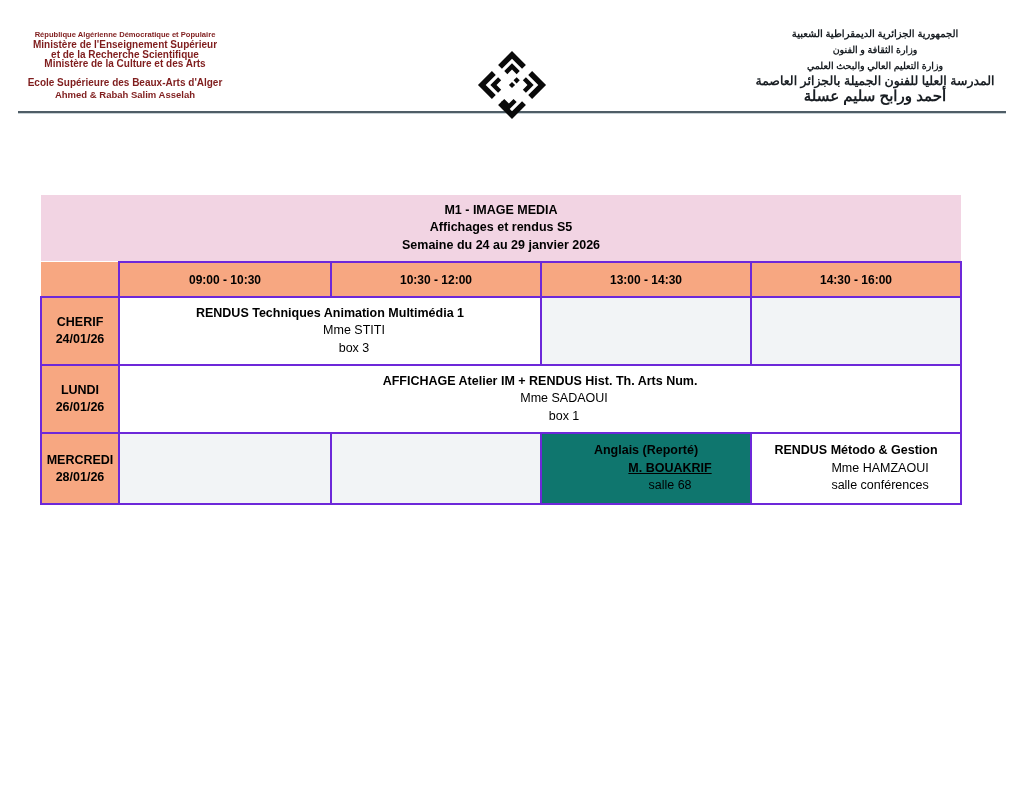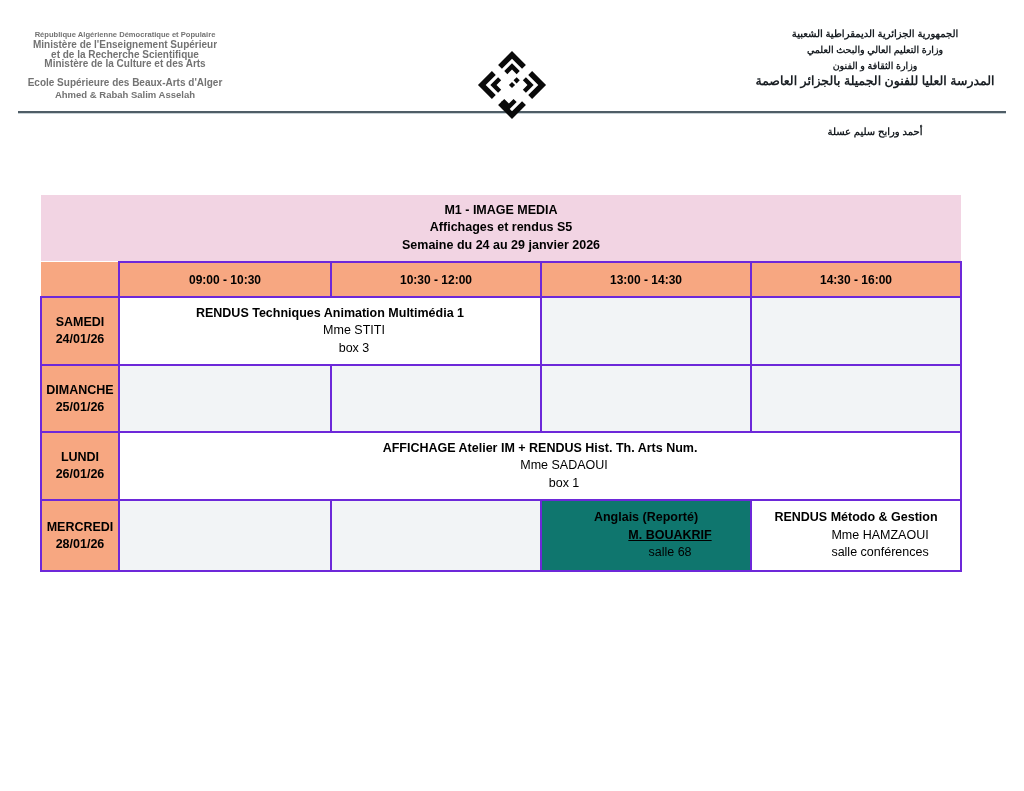--- a/index.html
+++ b/index.html
@@ -8,34 +8,34 @@
     width:1024px;height:791px;
     background:#ffffff;
     font-family:"Liberation Sans", sans-serif;
     color:#000;
     overflow:hidden;
     margin:0 auto;
   }
   
   .lh-fr{
     position:absolute;left:25px;top:30px;width:200px;
-    text-align:center;color:#737373;font-weight:bold;
+    text-align:center;color:#7f1d1d;font-weight:bold;
   }
   .lh-fr .s1{font-size:7.6px;line-height:10px;}
   .lh-fr .s2{font-size:10px;line-height:9.5px;}
   .lh-fr .school{font-size:10px;line-height:12px;margin-top:8px;}
   .lh-fr .school2{font-size:9.5px;line-height:12px;}
   .lh-ar{
     position:absolute;left:742px;top:26px;width:266px;
     text-align:center;color:#1a1f24;
   }
   .lh-ar .a1{font-size:10px;line-height:16px;font-weight:bold;}
   .lh-ar .a2{font-size:9.5px;line-height:16px;font-weight:bold;}
   .lh-ar .a4{font-size:12.5px;line-height:15px;font-weight:bold;}
-  .lh-ar .a5{font-size:10px;line-height:14px;font-weight:bold;margin-top:36px;}
+  .lh-ar .a5{font-size:15px;line-height:14px;font-weight:bold;}
   .logo{
     position:absolute;left:477px;top:50px;width:70px;height:70px;z-index:3;
   }
   .rule{
     position:absolute;left:18px;top:111px;width:988px;height:2px;
     background:#4f5d66;border-bottom:1px solid #c9d2d6;z-index:1;
   }
   
   table.tt{
     position:absolute;left:40px;top:195px;width:920px;
@@ -81,22 +81,22 @@
         <path d="M49 36h5v18h-18v-5h13z"></path>
         <path d="M36 46h6v-6h4v10h-10z"></path>
         <rect x="30" y="30" width="4" height="4"></rect>
         <rect x="30" y="24" width="4" height="4"></rect>
       </g>
     </svg>
   </div>
 
   <div class="lh-ar" dir="rtl">
     <div class="a1">الجمهورية الجزائرية الديمقراطية الشعبية</div>
+    <div class="a2">وزارة الثقافة و الفنون</div>
     <div class="a2">وزارة التعليم العالي والبحث العلمي</div>
-    <div class="a2">وزارة الثقافة و الفنون</div>
     <div class="a4">المدرسة العليا للفنون الجميلة بالجزائر العاصمة</div>
     <div class="a5">أحمد ورابح سليم عسلة</div>
   </div>
 
   <div class="rule"></div>
 
   <table class="tt">
     <colgroup>
       <col style="width:78px">
         <col style="width:212px">
@@ -117,42 +117,32 @@
     <tr style="height:35px">
       <td class="orange"></td>
       <td class="orange bd time-cell">09:00 - 10:30</td>
       <td class="orange bd time-cell">10:30 - 12:00</td>
       <td class="orange bd time-cell">13:00 - 14:30</td>
       <td class="orange bd time-cell">14:30 - 16:00</td>
     </tr>
 
     <tr style="height:68px">
       <td class="orange bd day-cell">
-        <div>SAMEDI</div>
+        <div>CHERIF</div>
         <div>24/01/26</div>
       </td>
       <td colspan="2" class="white bd ev">
         <div class="t">RENDUS Techniques Animation Multimédia 1</div>
         <div class="m">Mme STITI</div>
         <div class="m">box 3</div>
       </td>
       <td class="gray bd"></td>
       <td class="gray bd"></td>
     </tr>
 
-    <tr style="height:67px">
-      <td class="orange bd day-cell">
-        <div>DIMANCHE</div>
-        <div>25/01/26</div>
-      </td>
-      <td class="gray bd"></td>
-      <td class="gray bd"></td>
-      <td class="gray bd"></td>
-      <td class="gray bd"></td>
-    </tr>
 
     <tr style="height:68px">
       <td class="orange bd day-cell">
         <div>LUNDI</div>
         <div>26/01/26</div>
       </td>
       <td colspan="4" class="white bd ev">
         <div class="t">AFFICHAGE  Atelier IM + RENDUS Hist. Th. Arts Num.</div>
         <div class="m">Mme SADAOUI</div>
         <div class="m">box 1</div>

